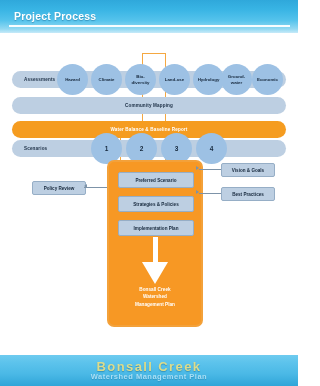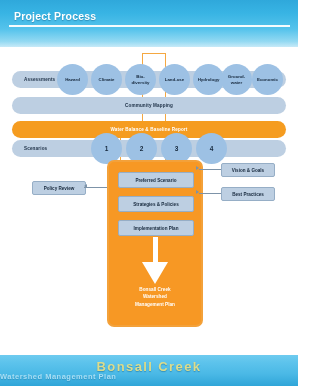--- a/index.html
+++ b/index.html
@@ -5,21 +5,21 @@
   html,body{margin:0;padding:0;}
   body{
     width:298px;height:386px;
     background:#ffffff;
     font-family:"Liberation Sans", sans-serif;
     overflow:hidden;
     position:relative;
   }
   
   .header{
-    position:absolute;left:0;top:0;width:298px;height:47px;
+    position:absolute;left:0;top:0;width:298px;height:33px;
     background:linear-gradient(180deg,#2fa8db 0%,#38b4e4 28%,#55c3ec 62%,#93d9f2 88%,#c7eaf8 100%);
   }
   .header-title{
     position:absolute;left:14px;top:10px;
     font-size:10.5px;font-weight:bold;color:#ffffff;
     letter-spacing:.2px;
     text-shadow:0 1px 1px rgba(0,60,100,.35);
   }
   .header-rule{
     position:absolute;left:9px;top:25px;width:281px;height:1.5px;
@@ -124,21 +124,21 @@
   .footer{
     position:absolute;left:0;top:355px;width:298px;height:31px;
     background:linear-gradient(180deg,#6ecbef 0%,#5cc3ec 25%,#4bb9e6 60%,#2fa5d8 100%);
   }
   .footer-title{
     position:absolute;left:0;top:4px;width:100%;text-align:center;
     font-size:13px;font-weight:bold;color:#dcdc8c;letter-spacing:1.4px;
     text-shadow:0 1px 1px rgba(0,70,110,.35);
   }
   .footer-sub{
-    position:absolute;left:0;top:17px;width:100%;
+    position:absolute;left:0;top:17px;width:100%;text-align:center;
     font-size:7.5px;font-weight:bold;color:#a9dff5;letter-spacing:.5px;
     text-shadow:0 1px 1px rgba(0,70,110,.25);
   }
 </style>
 </head>
 <body>
 
 <div class="header">
   <div class="header-title">Project Process</div>
   <div class="header-rule"></div>

